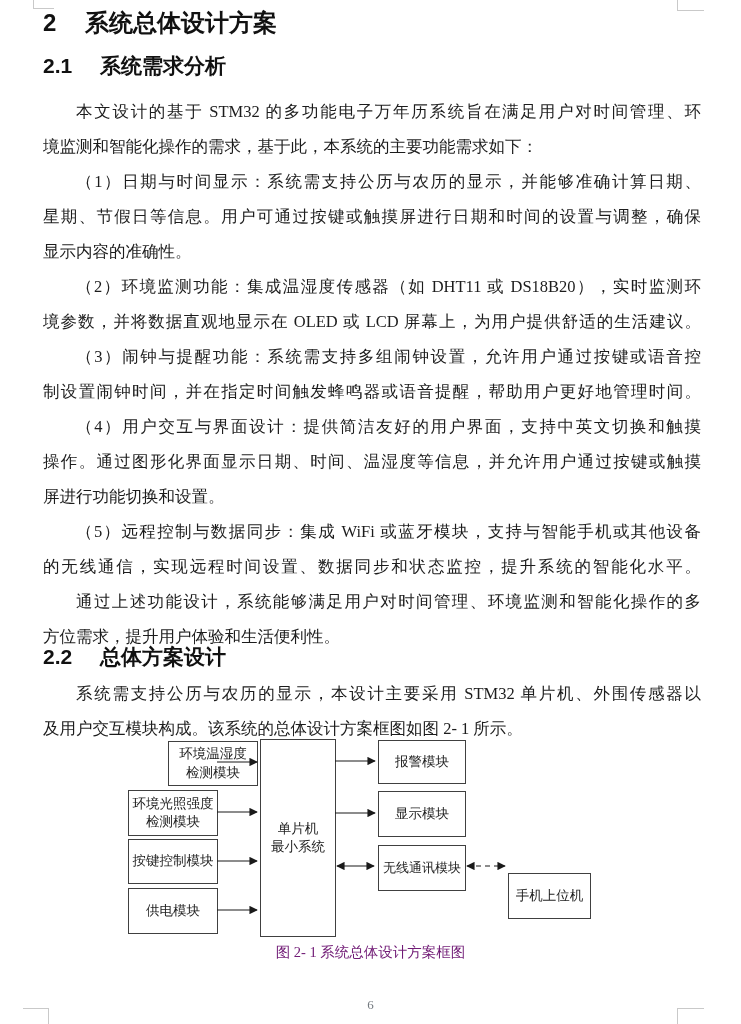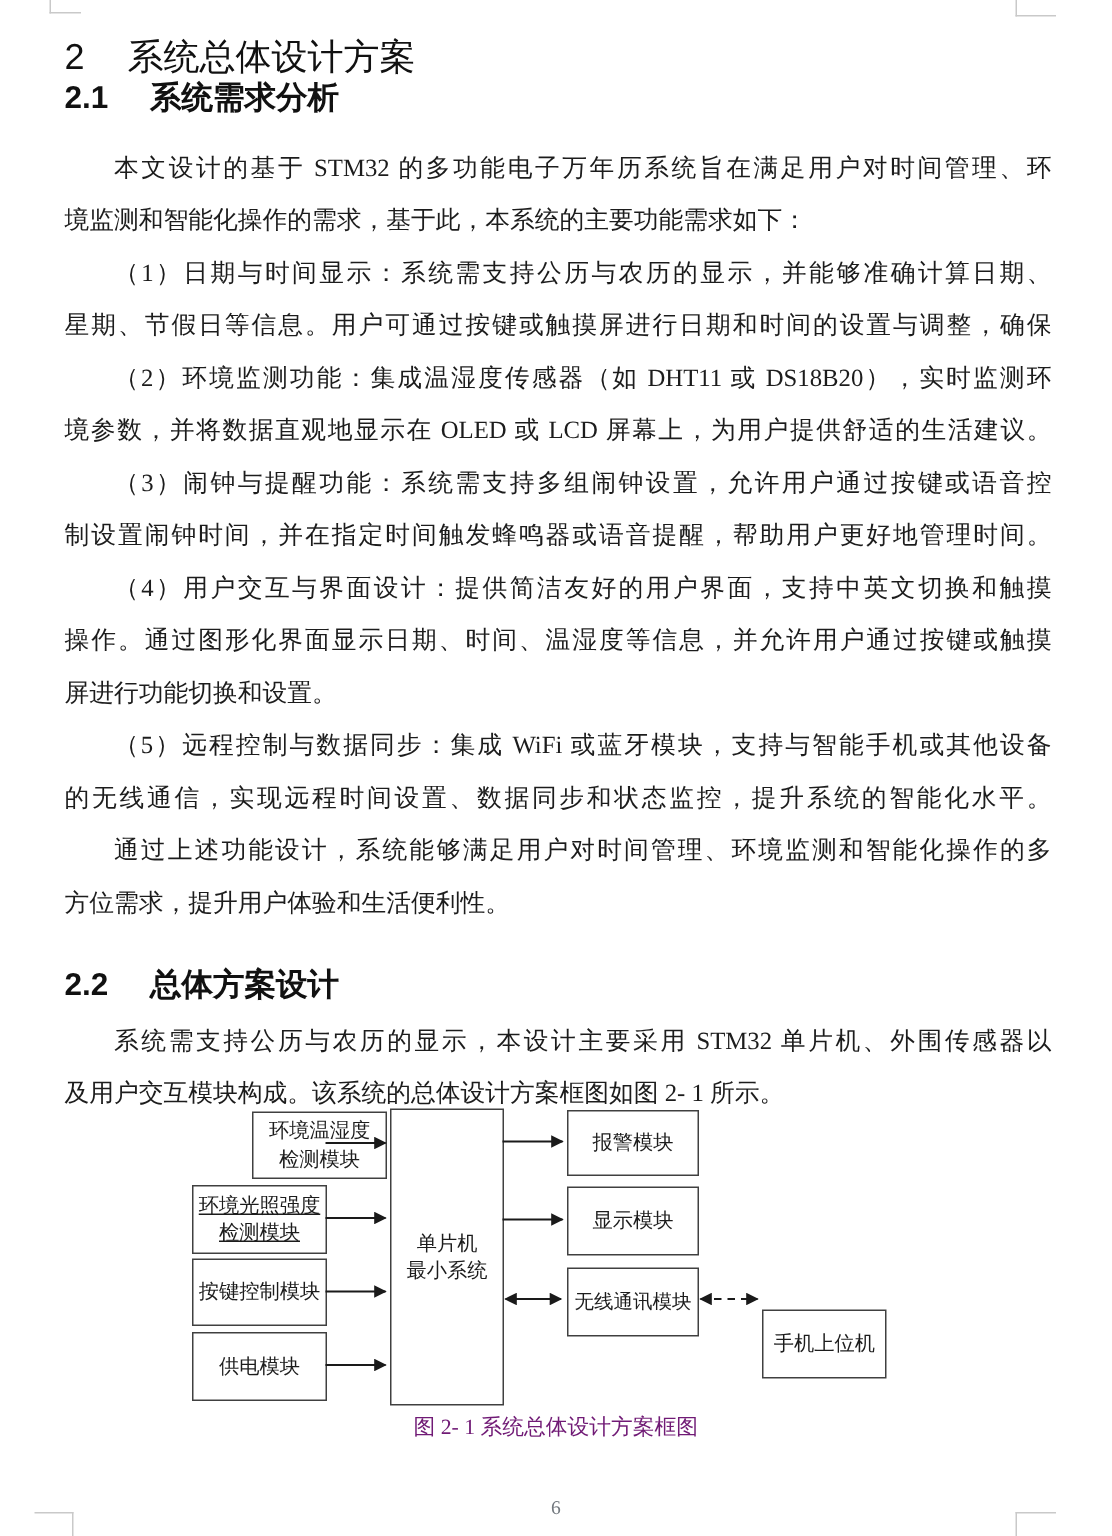--- a/index.html
+++ b/index.html
@@ -8,42 +8,42 @@
     font-family:"Liberation Serif","DejaVu Serif",serif;color:#1c1c1c;
   }
   
   .mark{position:absolute;}
   .mark-tl{left:33px;top:0;width:20px;height:8px;border-left:1px solid #c9c9c9;border-bottom:1px solid #c9c9c9;}
   .mark-tr{left:677px;top:0;width:26px;height:10px;border-left:1px solid #c9c9c9;border-bottom:1px solid #c9c9c9;}
   .mark-bl{left:23px;top:1008px;width:25px;height:16px;border-top:1px solid #c9c9c9;border-right:1px solid #c9c9c9;}
   .mark-br{left:677px;top:1008px;width:26px;height:16px;border-top:1px solid #c9c9c9;border-left:1px solid #c9c9c9;}
 
   .h1{position:absolute;left:43px;top:8px;font-family:"Liberation Sans","DejaVu Sans",sans-serif;
-      font-weight:normal;font-size:24px;line-height:30px;color:#111;margin-top:16px;}
+      font-weight:bold;font-size:24px;line-height:30px;color:#111;}
   .h1 .num{display:inline-block;min-width:42px;}
   .h2{position:absolute;left:43px;font-family:"Liberation Sans","DejaVu Sans",sans-serif;
       font-weight:bold;font-size:21px;line-height:28px;color:#111;}
   .h2 .num{display:inline-block;min-width:57px;}
   .h2-1{top:52px;}
   .h2-2{top:643px;}
 
   .bodyblock{position:absolute;left:43px;top:94px;width:658px;}
   .bodyblock2{position:absolute;left:43px;top:676px;width:658px;}
   .line{height:35px;line-height:35px;font-size:16.5px;white-space:nowrap;}
   .line.fill{white-space:normal;text-align:justify;text-align-last:justify;}
   .line.ind{text-indent:33px;}
 
   
   .diag-box{
     position:absolute;border:1px solid #404040;background:#fff;
     display:flex;align-items:center;justify-content:center;text-align:center;
     font-size:13.5px;line-height:1.35;white-space:pre-line;color:#1c1c1c;
   }
   .b-in1{left:128px;top:741px;width:88px;height:43px;margin-left:40px;}
-  .b-in2{left:128px;top:790px;width:88px;height:44px;text-decoration:underline;}
+  .b-in2{left:128px;top:790px;width:88px;height:44px;}
   .b-in3{left:128px;top:839px;width:88px;height:43px;text-align:center;}
   .b-in4{left:128px;top:888px;width:88px;height:44px;}
   .b-mcu{left:260px;top:739px;width:74px;height:196px;}
   .b-alarm{left:378px;top:740px;width:86px;height:42px;}
   .b-disp{left:378px;top:791px;width:86px;height:44px;}
   .b-wifi{left:378px;top:845px;width:86px;height:44px;font-size:13px;}
   .b-phone{left:508px;top:845px;width:81px;height:44px;margin-top:28px;}
   .arrows{position:absolute;left:0;top:735px;}
   .arrows line{stroke:#1a1a1a;stroke-width:1.2;}
 
@@ -70,20 +70,21 @@
 
   <div class="h2 h2-1">
     <span class="num">2.1</span><span>系统需求分析</span>
   </div>
 
   <div class="bodyblock">
     <div class="line ind fill">本文设计的基于 STM32 的多功能电子万年历系统旨在满足用户对时间管理、环</div>
     <div class="line">境监测和智能化操作的需求，基于此，本系统的主要功能需求如下：</div>
     <div class="line ind fill">（1）日期与时间显示：系统需支持公历与农历的显示，并能够准确计算日期、</div>
     <div class="line fill">星期、节假日等信息。用户可通过按键或触摸屏进行日期和时间的设置与调整，确保</div>
+    <div class="line">显示内容的准确性。</div>
     <div class="line ind fill">（2）环境监测功能：集成温湿度传感器（如 DHT11 或 DS18B20），实时监测环</div>
     <div class="line fill">境参数，并将数据直观地显示在 OLED 或 LCD 屏幕上，为用户提供舒适的生活建议。</div>
     <div class="line ind fill">（3）闹钟与提醒功能：系统需支持多组闹钟设置，允许用户通过按键或语音控</div>
     <div class="line fill">制设置闹钟时间，并在指定时间触发蜂鸣器或语音提醒，帮助用户更好地管理时间。</div>
     <div class="line ind fill">（4）用户交互与界面设计：提供简洁友好的用户界面，支持中英文切换和触摸</div>
     <div class="line fill">操作。通过图形化界面显示日期、时间、温湿度等信息，并允许用户通过按键或触摸</div>
     <div class="line">屏进行功能切换和设置。</div>
     <div class="line ind fill">（5）远程控制与数据同步：集成 WiFi 或蓝牙模块，支持与智能手机或其他设备</div>
     <div class="line fill">的无线通信，实现远程时间设置、数据同步和状态监控，提升系统的智能化水平。</div>
     <div class="line ind fill">通过上述功能设计，系统能够满足用户对时间管理、环境监测和智能化操作的多</div>

